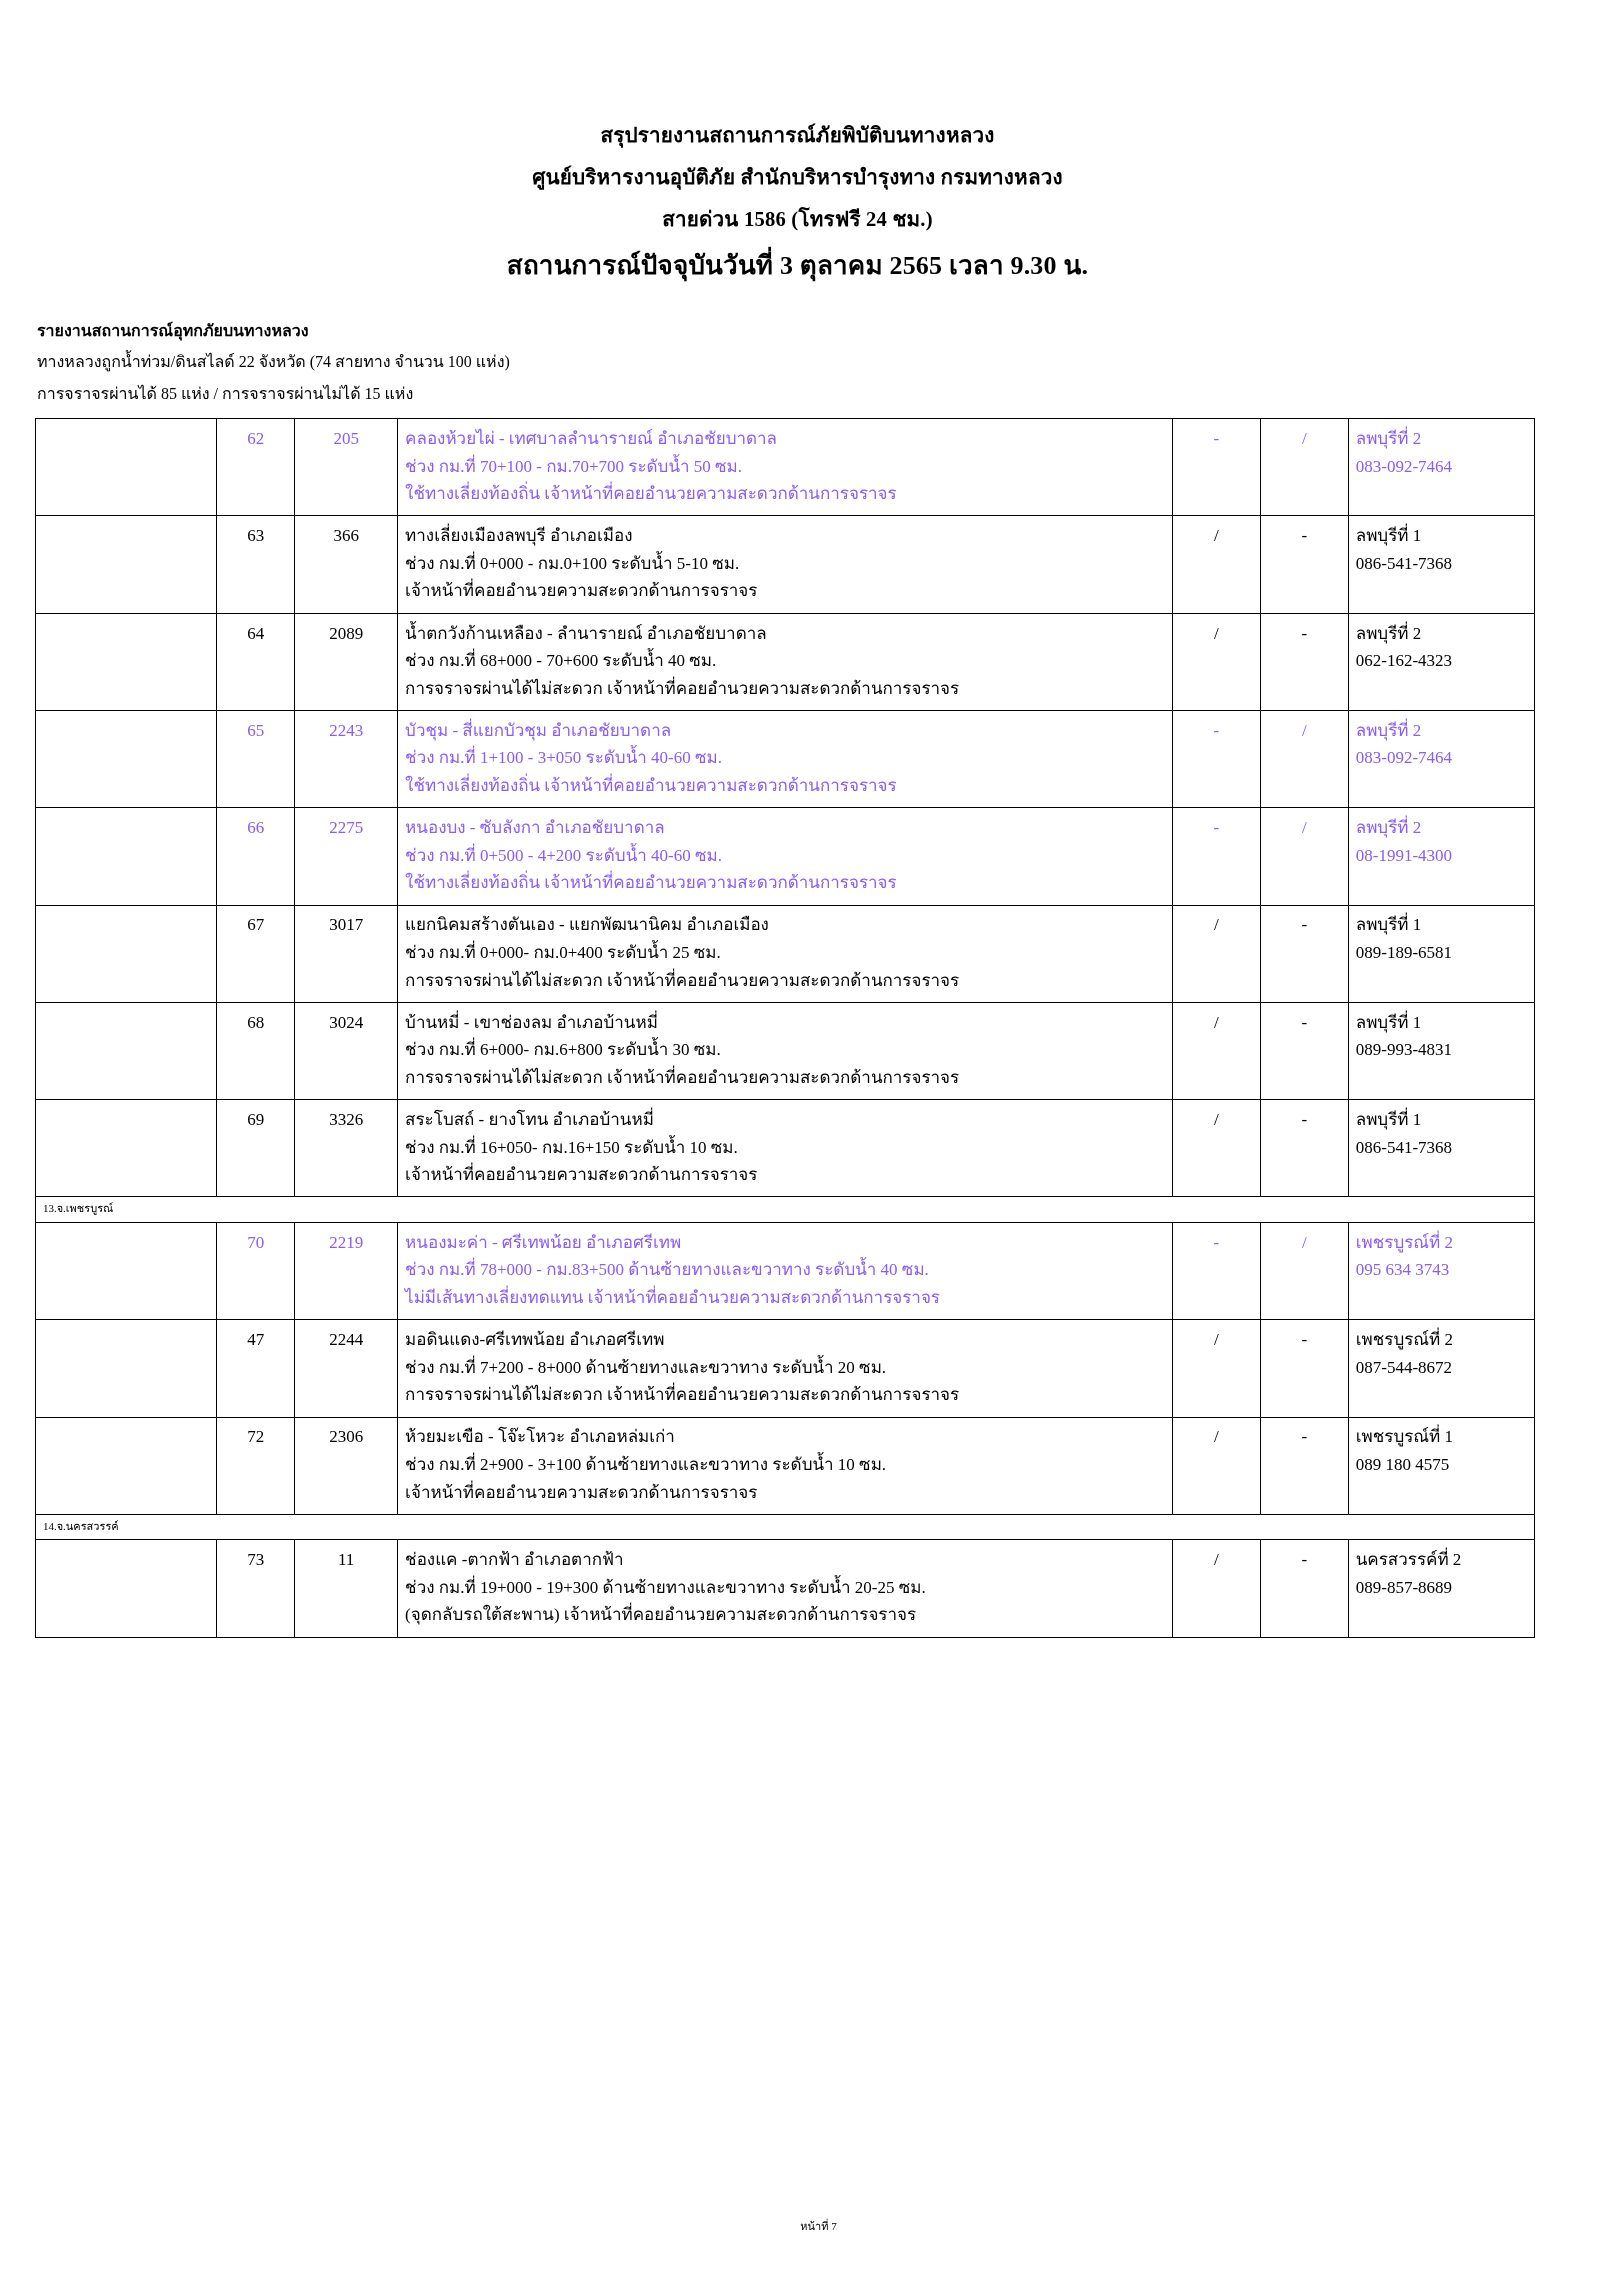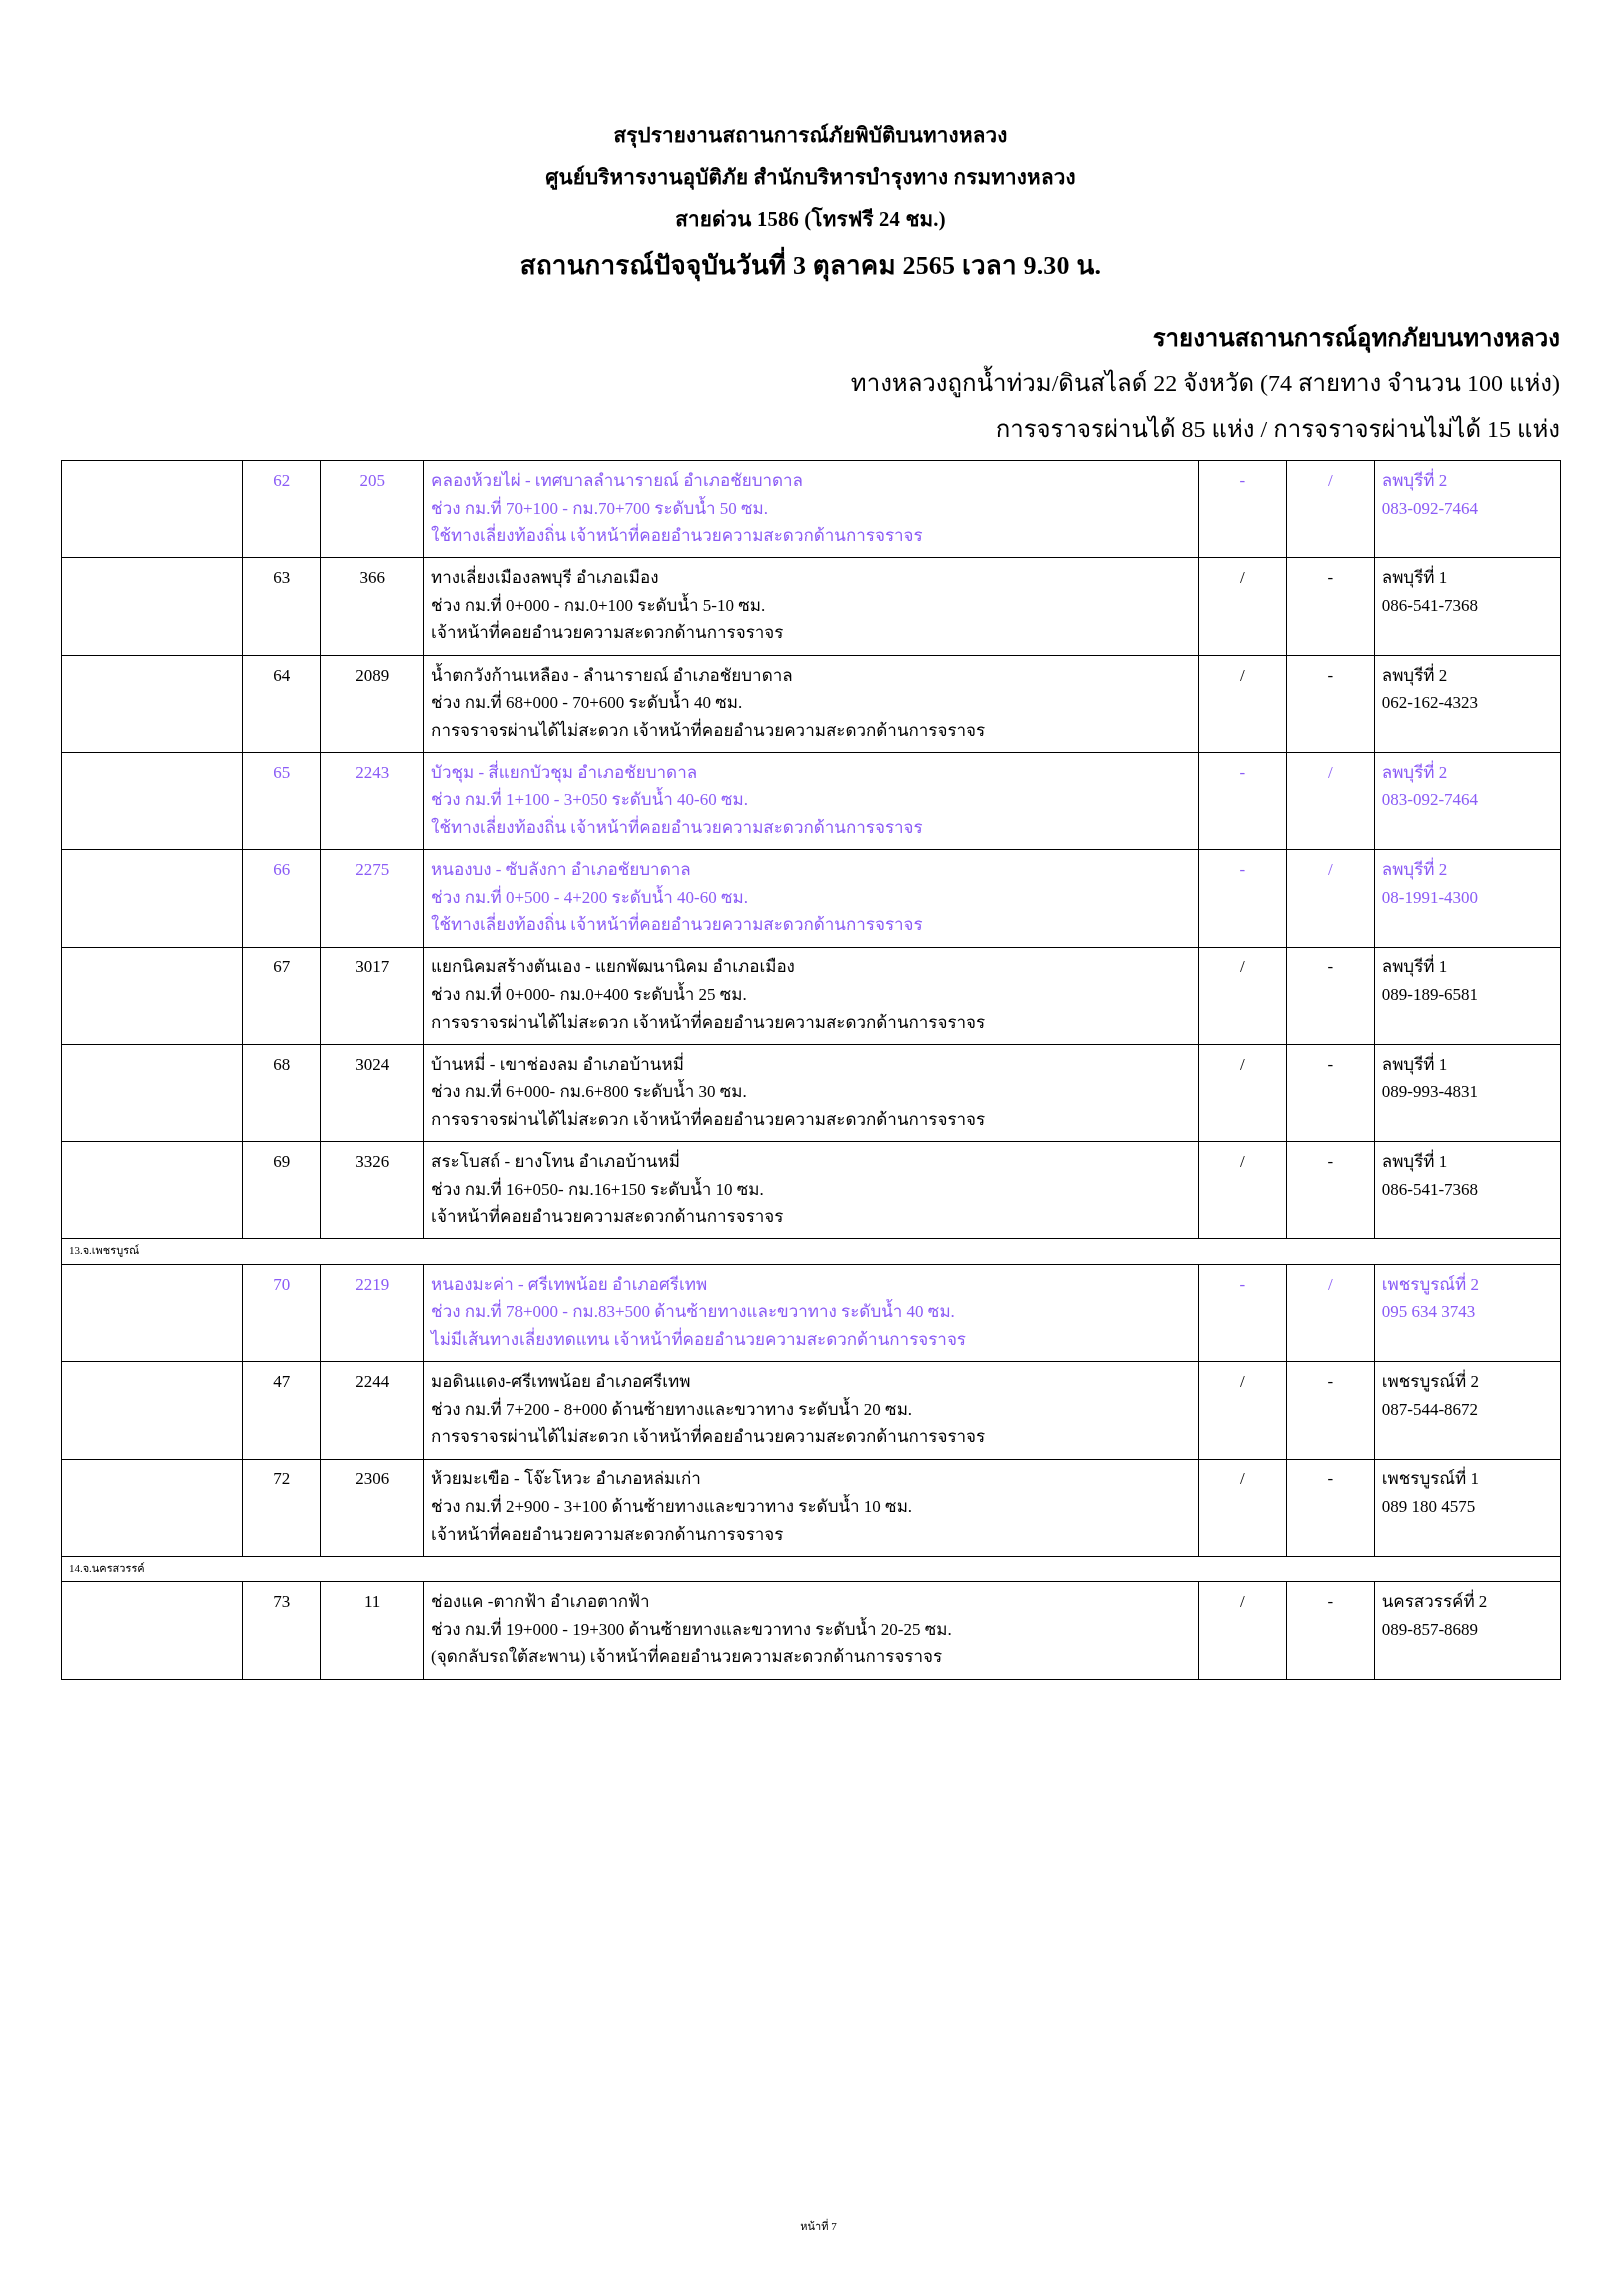--- a/index.html
+++ b/index.html
@@ -11,21 +11,21 @@
     width: 1621px;
     height: 2292px;
     font-family: "Liberation Serif", "DejaVu Serif", serif;
     color: #000000;
     position: relative;
   }
   .page {
     width: 1621px;
     height: 2292px;
     box-sizing: border-box;
-    padding: 118px 61px 39px 61px;
+    padding: 118px 61px 39px 35px;
     position: relative;
   }
   .header {
     text-align: center;
     font-weight: bold;
   }
   .header div {
     margin-bottom: 8.8px;
     font-size: 20.6px;
     letter-spacing: 0.2px;
@@ -33,22 +33,21 @@
   .header .line4 {
     margin-top: 9px;
     font-size: 26px;
   }
   .subheaders {
     margin-top: 33px;
     margin-left: 2px;
   }
   .subheaders div {
     margin-bottom: 6.9px;
-    font-size: 24px;
-    text-align: right;
+    font-size: 16px;
   }
   .sub-bold {
     font-weight: bold;
   }
   table.report {
     border-collapse: collapse;
     width: 1500px;
     margin-top: 11.8px;
     table-layout: fixed;
   }

